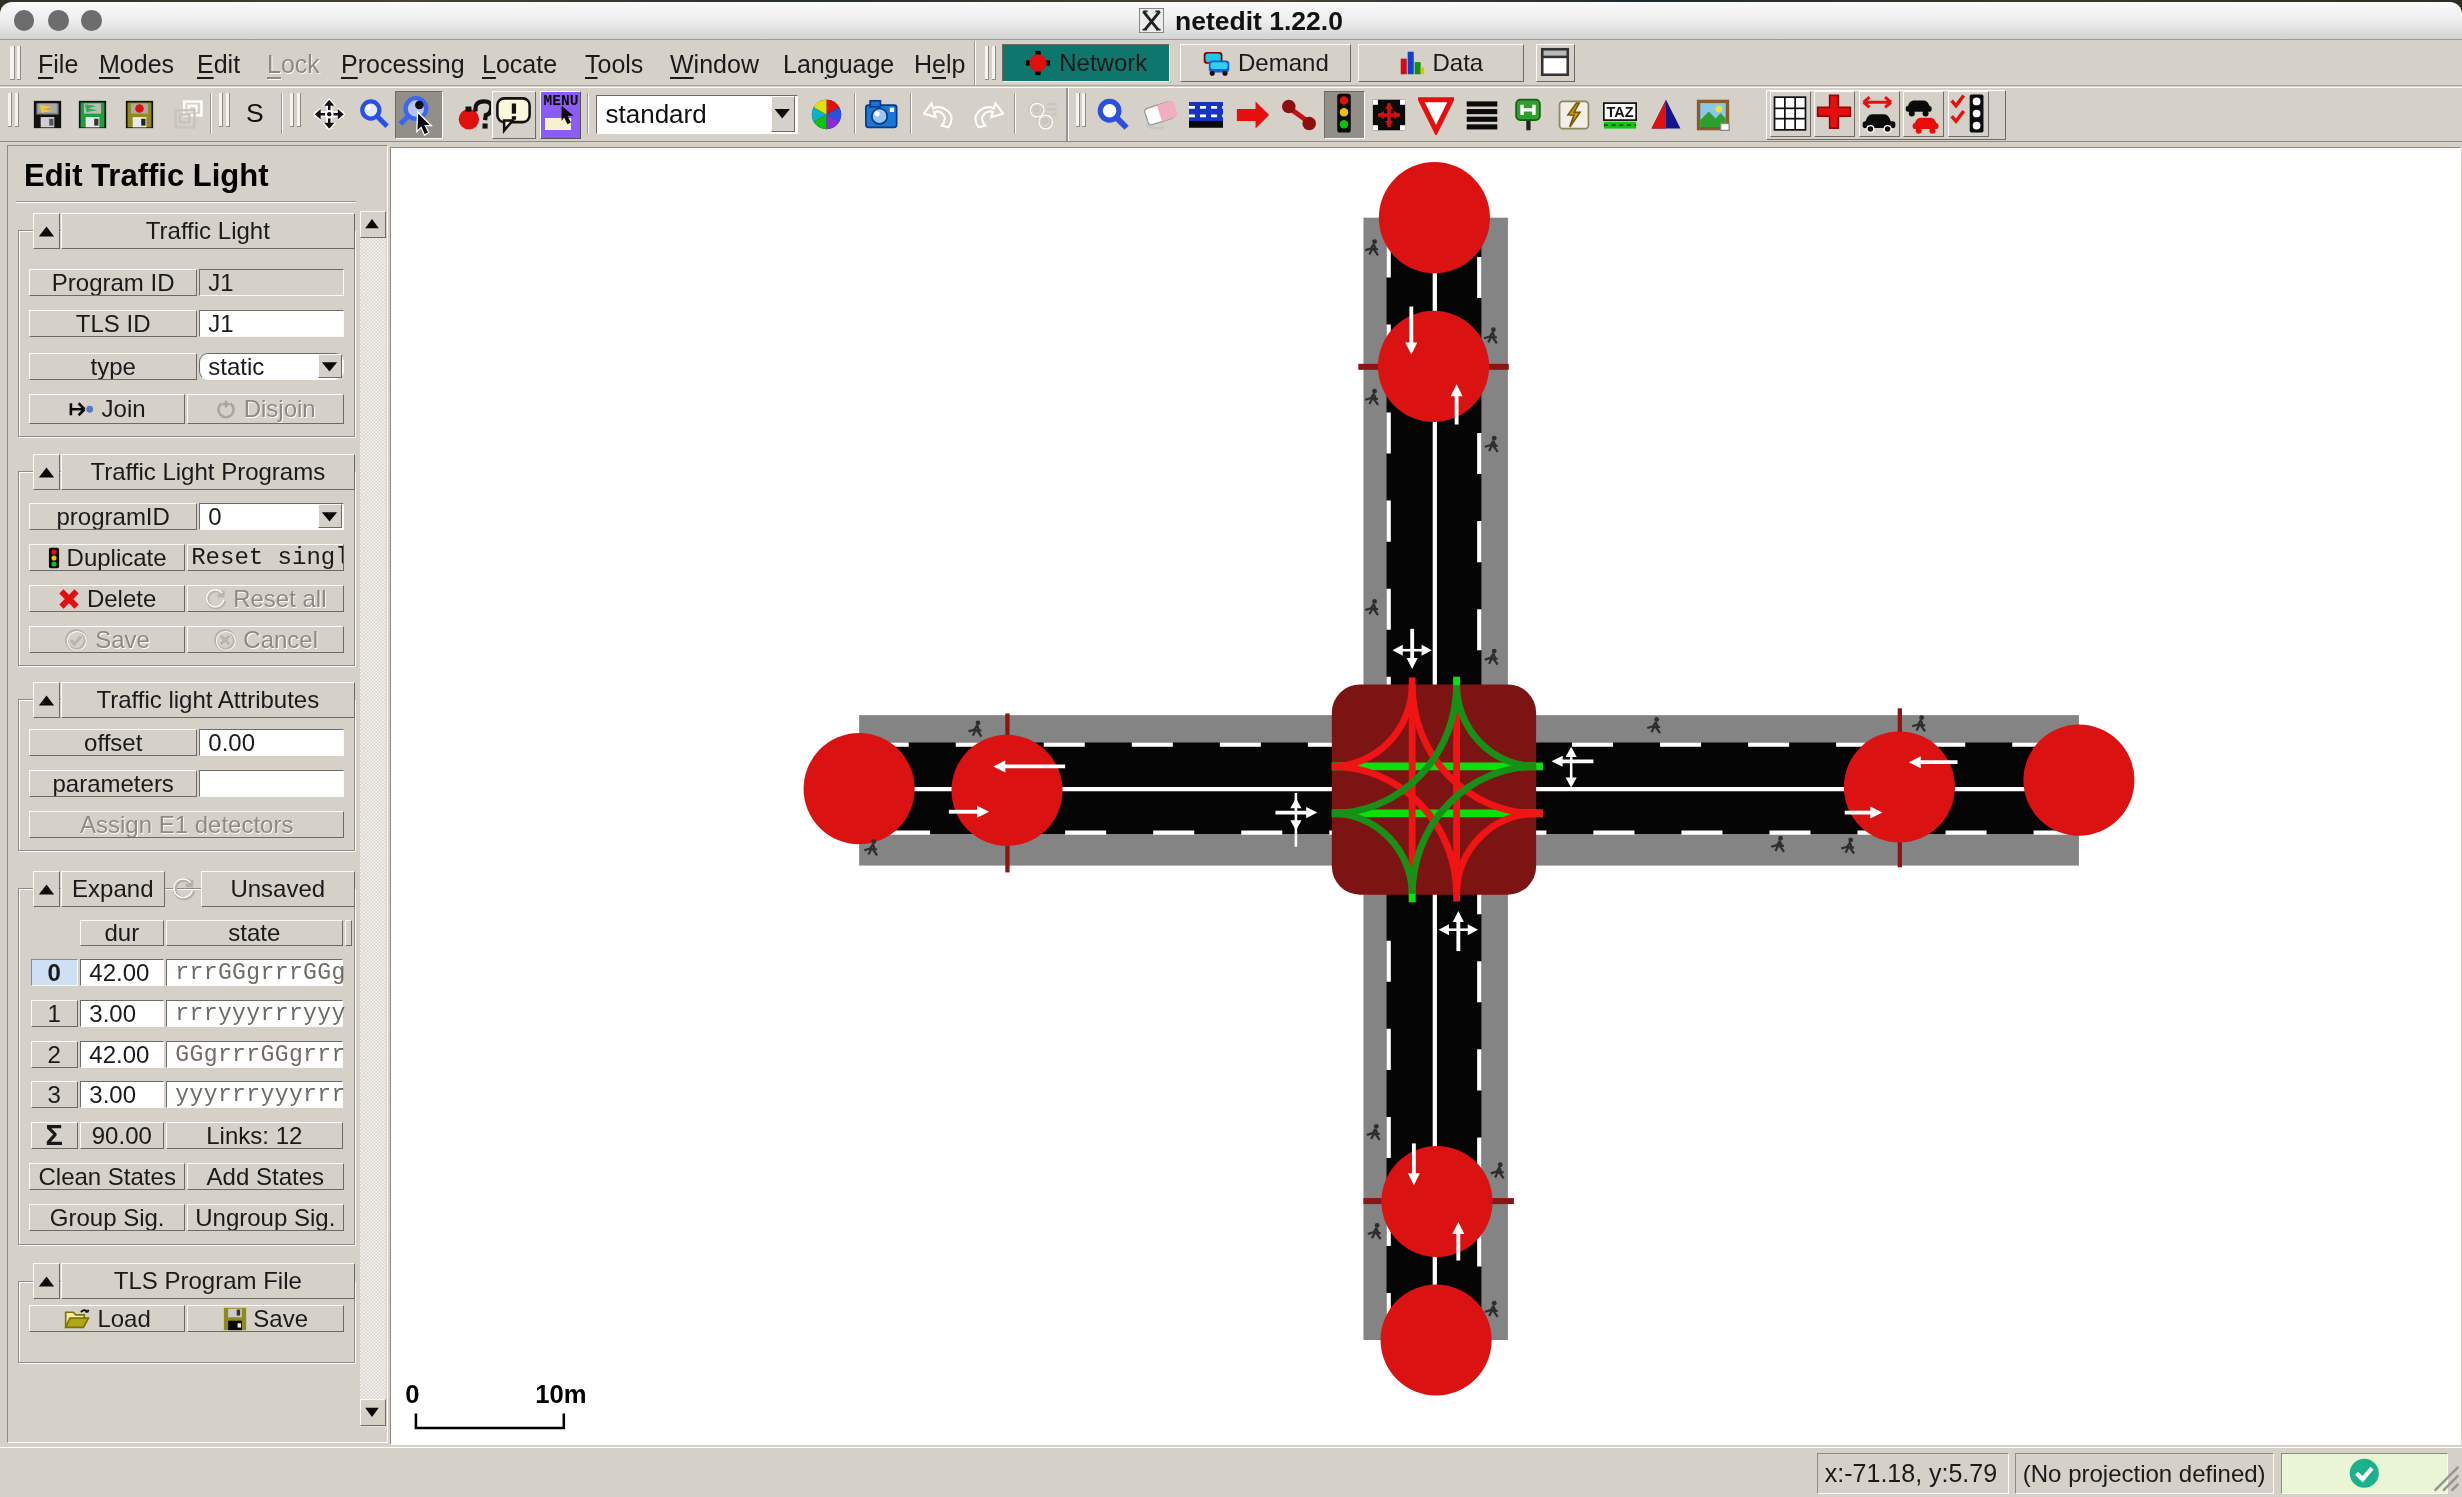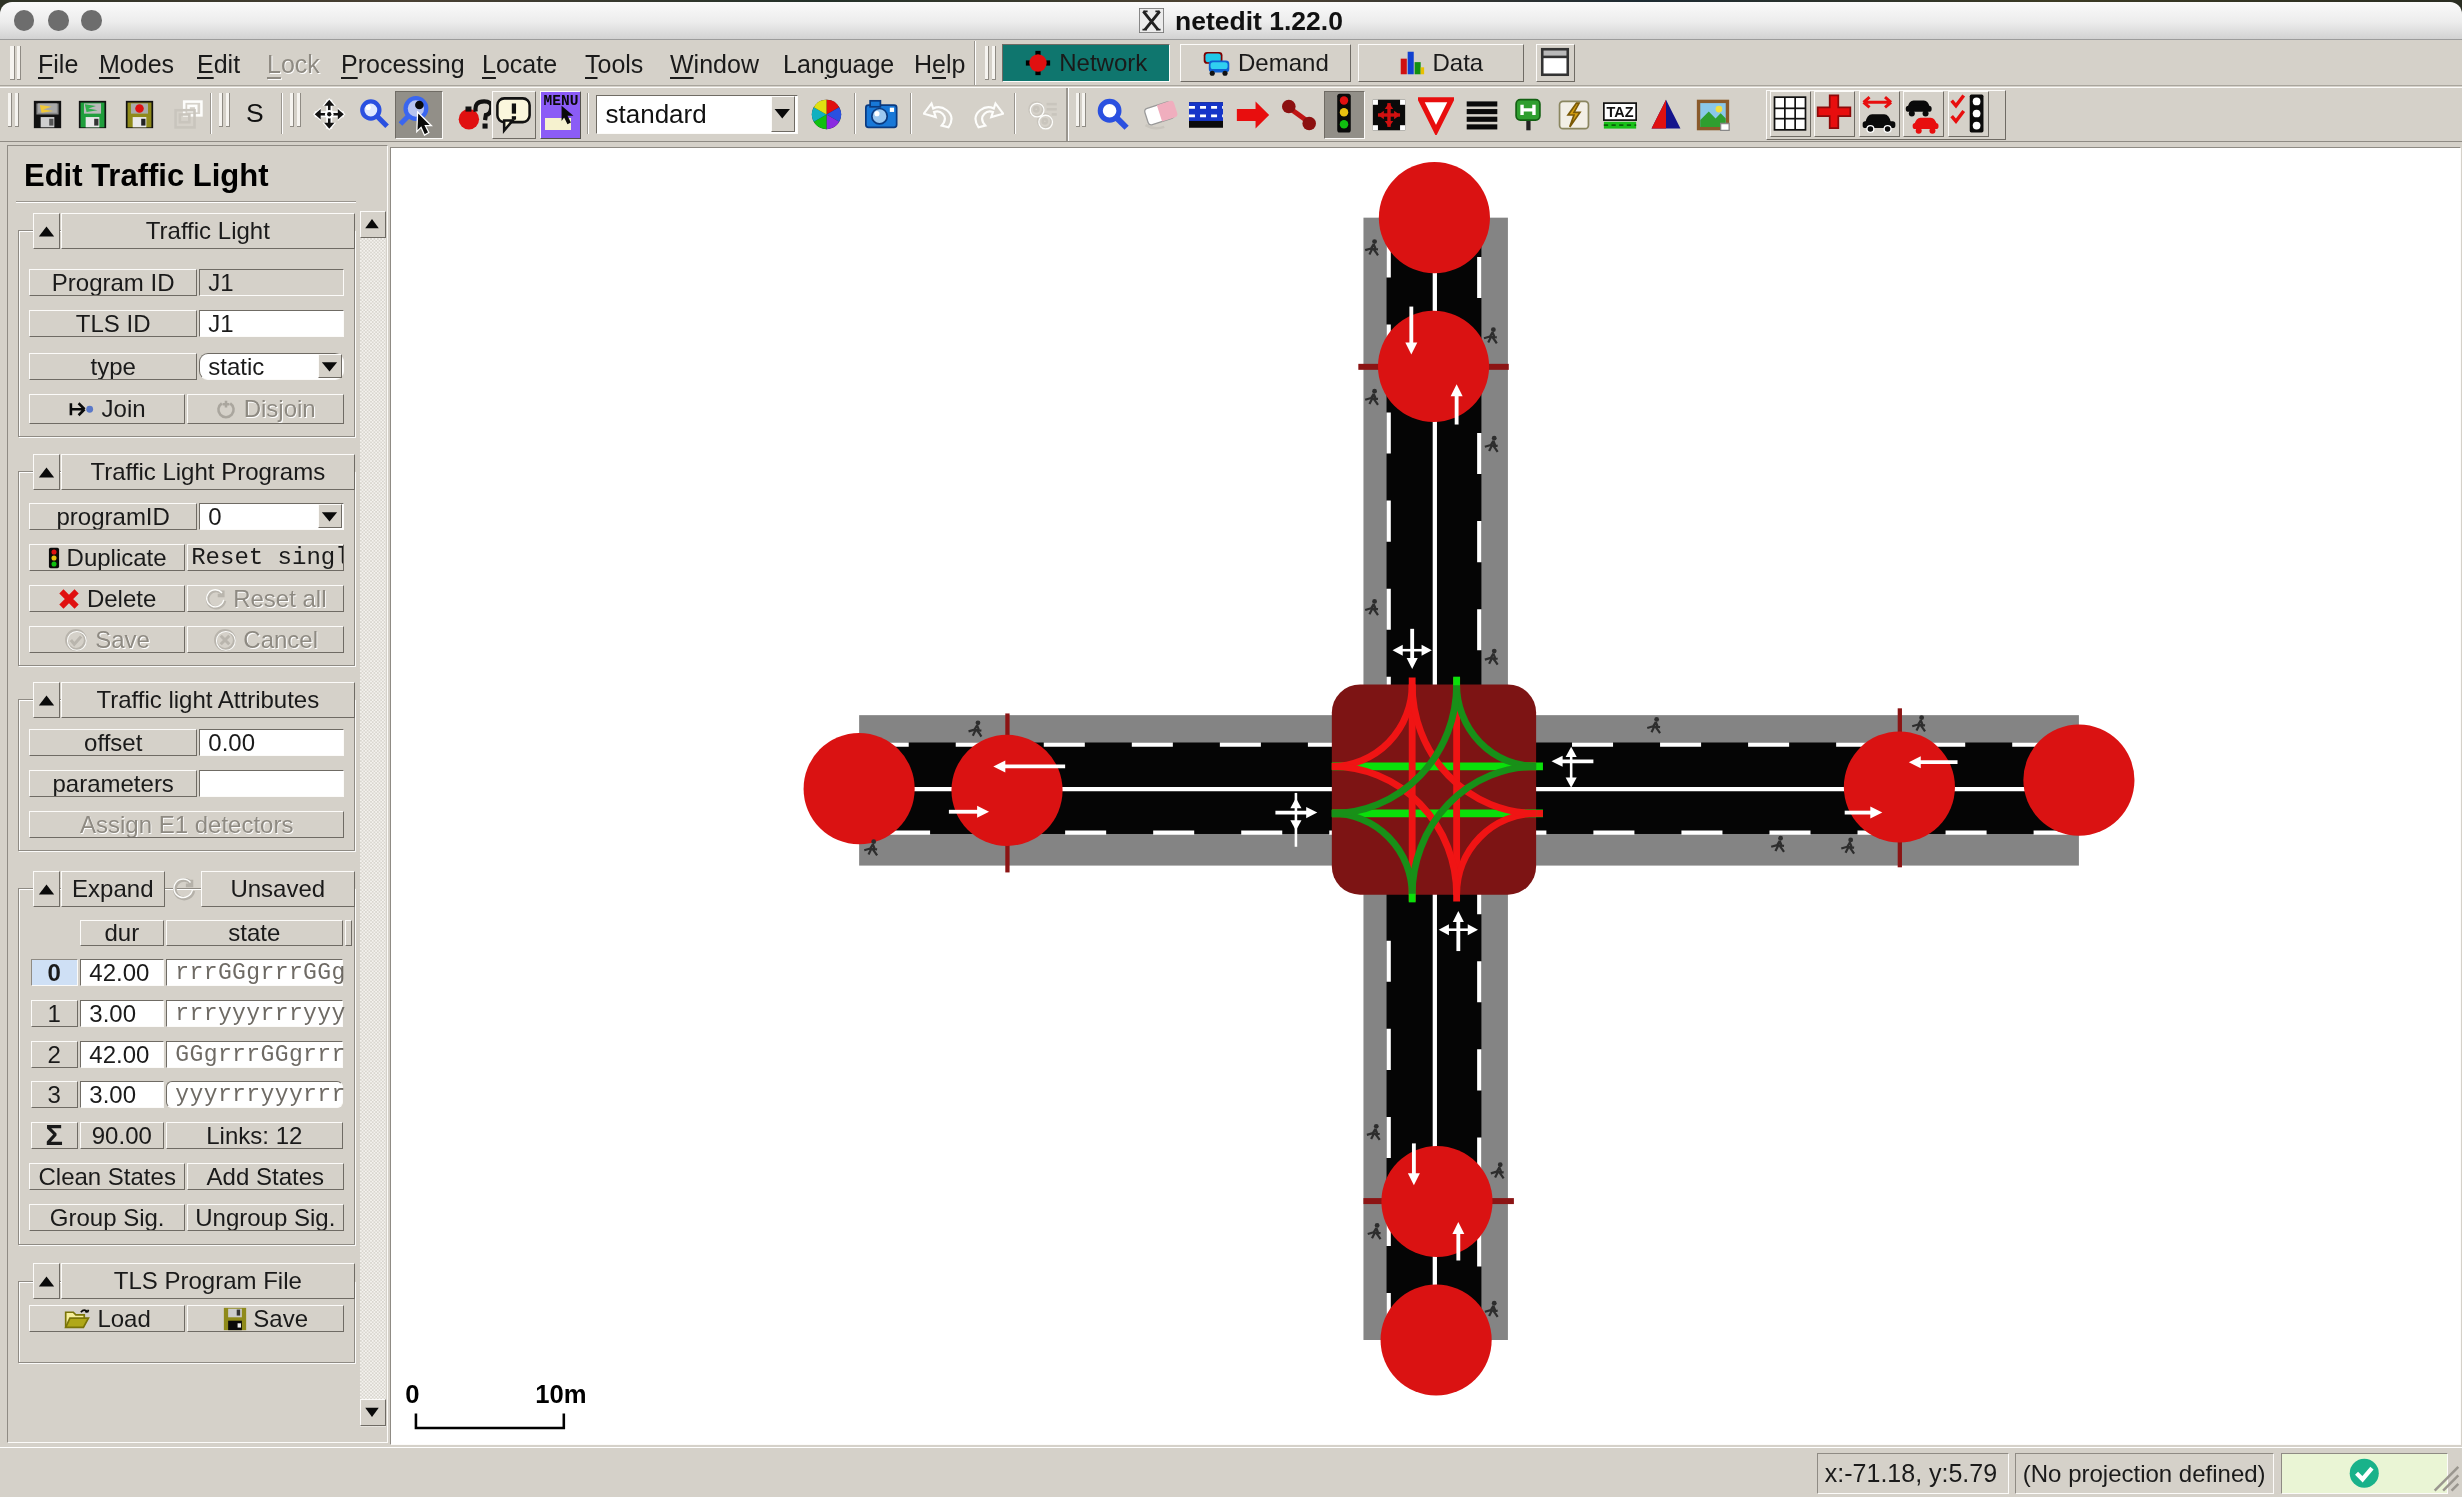--- a/index.html
+++ b/index.html
@@ -552,21 +552,21 @@
   <div class="abs sunken ltxt" style="left:72px;top:813px;width:84px;height:27px;">42.00</div>
   <div class="abs sunken ltxt" style="left:158px;top:813px;width:177px;height:27px;font-family:'Liberation Mono',monospace;font-size:23px;color:#6e6a64;letter-spacing:0.4px;">rrrGGgrrrGGg</div>
   <div class="abs raised btxt" style="left:23px;top:854px;width:47px;height:27px;">1</div>
   <div class="abs sunken ltxt" style="left:72px;top:854px;width:84px;height:27px;">3.00</div>
   <div class="abs sunken ltxt" style="left:158px;top:854px;width:177px;height:27px;font-family:'Liberation Mono',monospace;font-size:23px;color:#6e6a64;letter-spacing:0.4px;">rrryyyrrryyy</div>
   <div class="abs raised btxt" style="left:23px;top:895px;width:47px;height:27px;">2</div>
   <div class="abs sunken ltxt" style="left:72px;top:895px;width:84px;height:27px;">42.00</div>
   <div class="abs sunken ltxt" style="left:158px;top:895px;width:177px;height:27px;font-family:'Liberation Mono',monospace;font-size:23px;color:#6e6a64;letter-spacing:0.4px;">GGgrrrGGgrrr</div>
   <div class="abs raised btxt" style="left:23px;top:935px;width:47px;height:27px;">3</div>
   <div class="abs sunken ltxt" style="left:72px;top:935px;width:84px;height:27px;">3.00</div>
-  <div class="abs sunken ltxt" style="left:158px;top:935px;width:177px;height:27px;font-family:'Liberation Mono',monospace;font-size:23px;color:#6e6a64;letter-spacing:0.4px;border-radius:6px;">yyyrrryyyrrr</div>
+  <div class="abs sunken ltxt" style="left:158px;top:935px;width:177px;height:27px;font-family:'Liberation Mono',monospace;font-size:23px;color:#6e6a64;letter-spacing:0.4px;">yyyrrryyyrrr</div>
   <div class="abs raised btxt" style="left:23px;top:976px;width:47px;height:27px;font-size:29px;font-weight:bold;">Σ</div>
   <div class="abs raised btxt" style="left:72px;top:976px;width:84px;height:27px;">90.00</div>
   <div class="abs raised btxt" style="left:158px;top:976px;width:177px;height:27px;">Links: 12</div>
   <div class="abs raised btxt" style="left:21.4px;top:1017px;width:156px;height:27px;">Clean States</div>
   <div class="abs raised btxt" style="left:179px;top:1017px;width:157px;height:27px;">Add States</div>
   <div class="abs raised btxt" style="left:21.4px;top:1058px;width:156px;height:27px;">Group Sig.</div>
   <div class="abs raised btxt" style="left:179px;top:1058px;width:157px;height:27px;">Ungroup Sig.</div>
 
   <div class="abs etched" style="left:10.3px;top:1135px;width:337px;height:82px;"></div>
   <div class="abs raised btxt" style="left:25px;top:1117px;width:27px;height:36px;">

